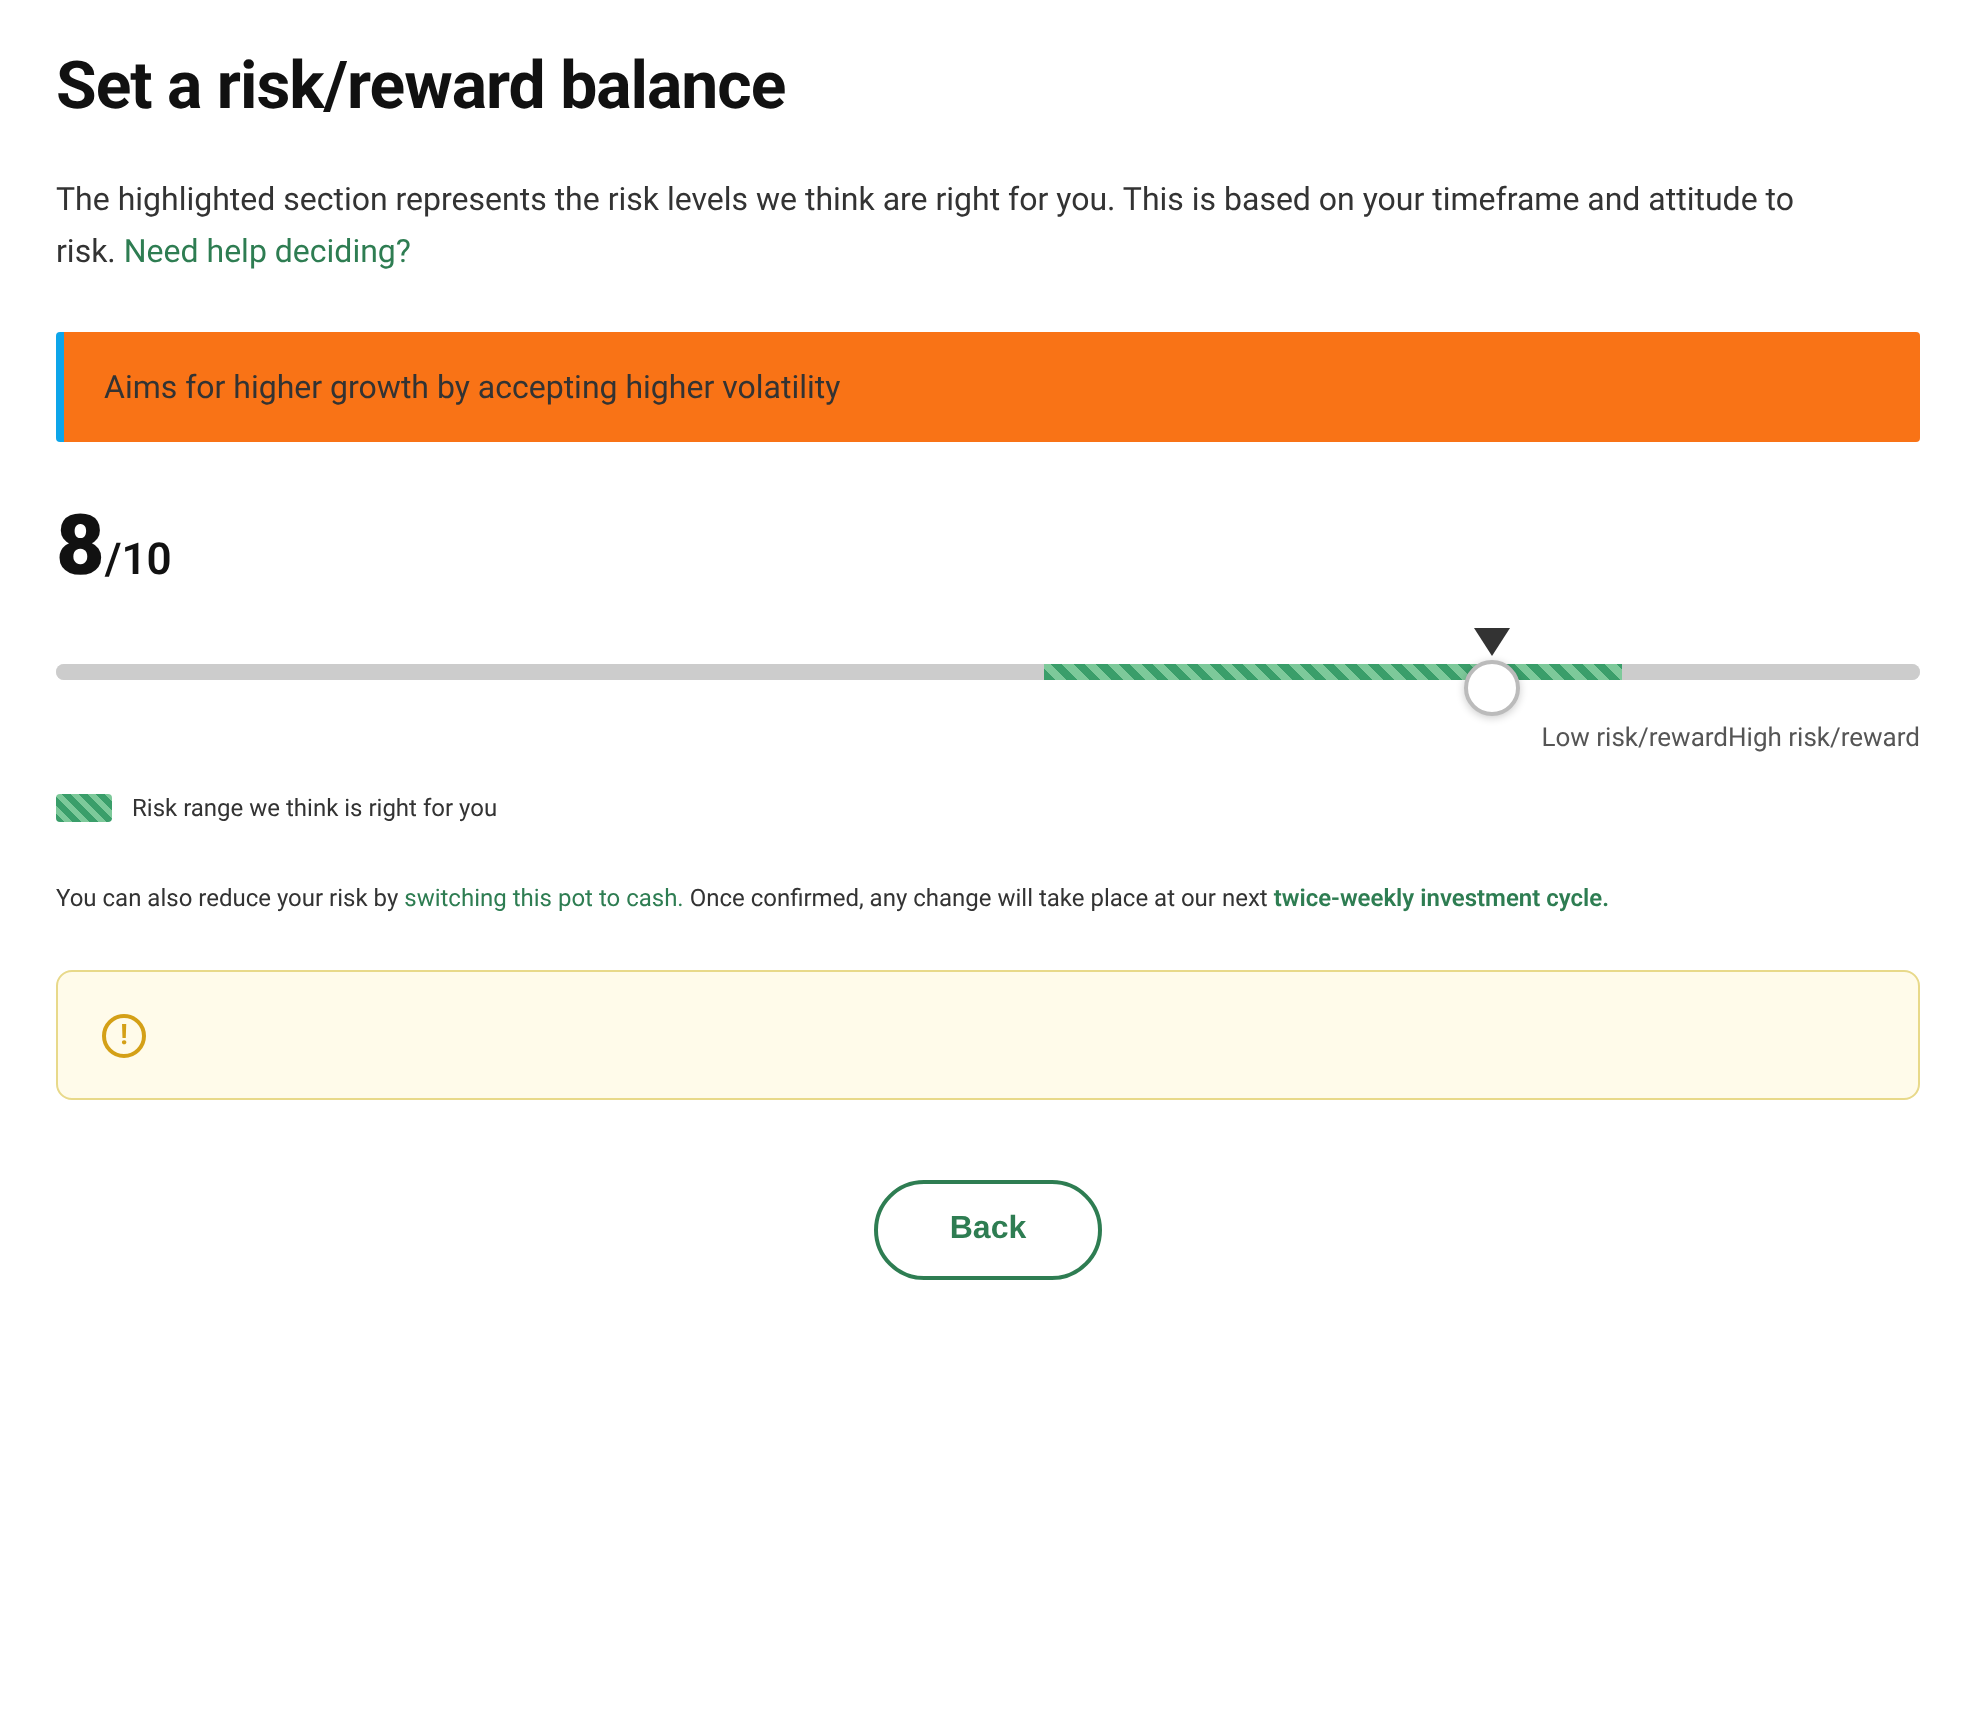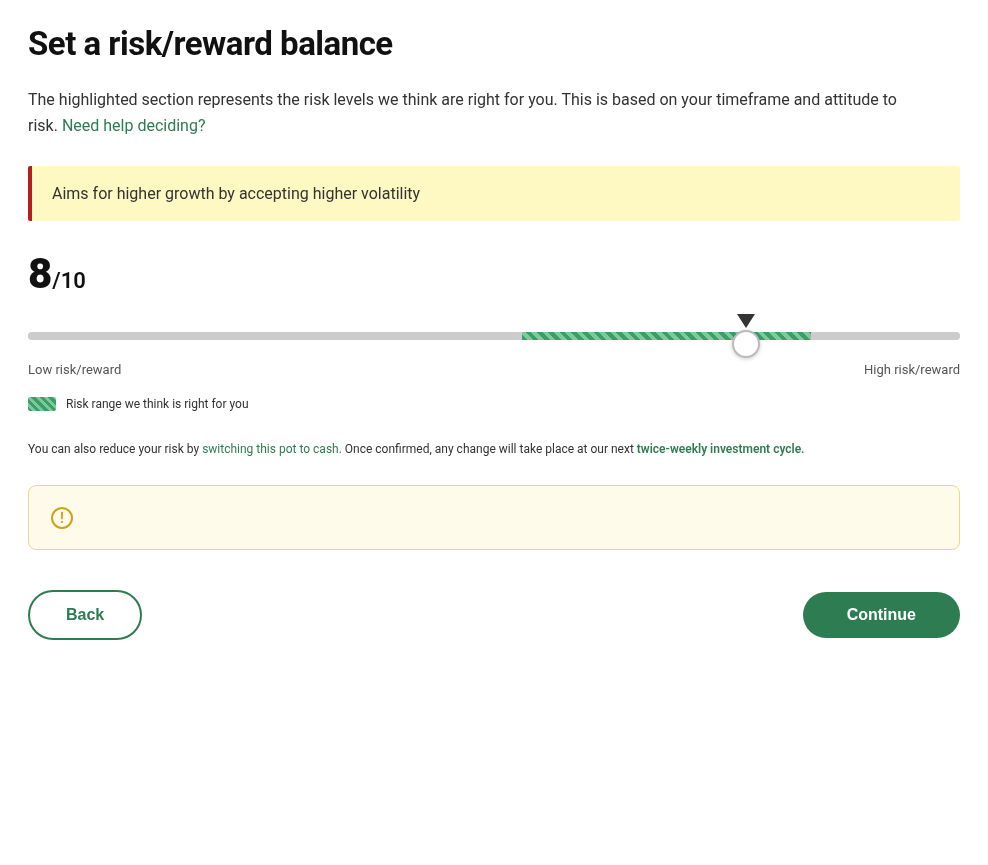--- a/index.html
+++ b/index.html
@@ -33,22 +33,22 @@
       max-width: 900px;
     }
 
     .description .link {
       color: #2e7d52;
       text-decoration: none;
       cursor: pointer;
     }
 
     .highlight-box {
-      background: #fef9c3;
-      border-left: 4px solid #b91c1c;
+      background: #f97316;
+      border-left: 4px solid #0ea5e9;
       padding: 18px 20px;
       margin-bottom: 28px;
       border-radius: 2px;
     }
 
     .highlight-box-text {
       font-size: 16px;
       color: #333;
     }
 
@@ -65,21 +65,21 @@
       color: #111;
     }
 
     .slider-container {
       position: relative;
       margin-bottom: 12px;
     }
 
     .slider-labels {
       display: flex;
-      justify-content: space-between;
+      justify-content: flex-end;
       font-size: 13px;
       color: #555;
       margin-bottom: 16px;
     }
 
     .slider-wrapper {
       position: relative;
       height: 40px;
       display: flex;
       align-items: center;
@@ -246,20 +246,21 @@
     .advisory-text .link {
       color: #2e7d52;
       text-decoration: underline;
       cursor: pointer;
     }
 
     .buttons {
       display: flex;
       justify-content: space-between;
       align-items: center;
+      flex-direction: column;
     }
 
     .btn-back {
       border: 2px solid #2e7d52;
       background: #fff;
       color: #2e7d52;
       font-size: 16px;
       font-weight: 600;
       padding: 14px 36px;
       border-radius: 50px;
@@ -329,14 +330,13 @@
   <span> Once confirmed, any change will take place at our next</span>
   <a class="link-teal">twice-weekly investment cycle.</a>
 </p>
 
 <div class="advisory-box">
   <div class="advisory-icon">!</div>
 </div>
 
 <div class="buttons">
   <button class="btn-back">Back</button>
-  <button class="btn-continue">Continue</button>
 </div>
 
 </body></html>

